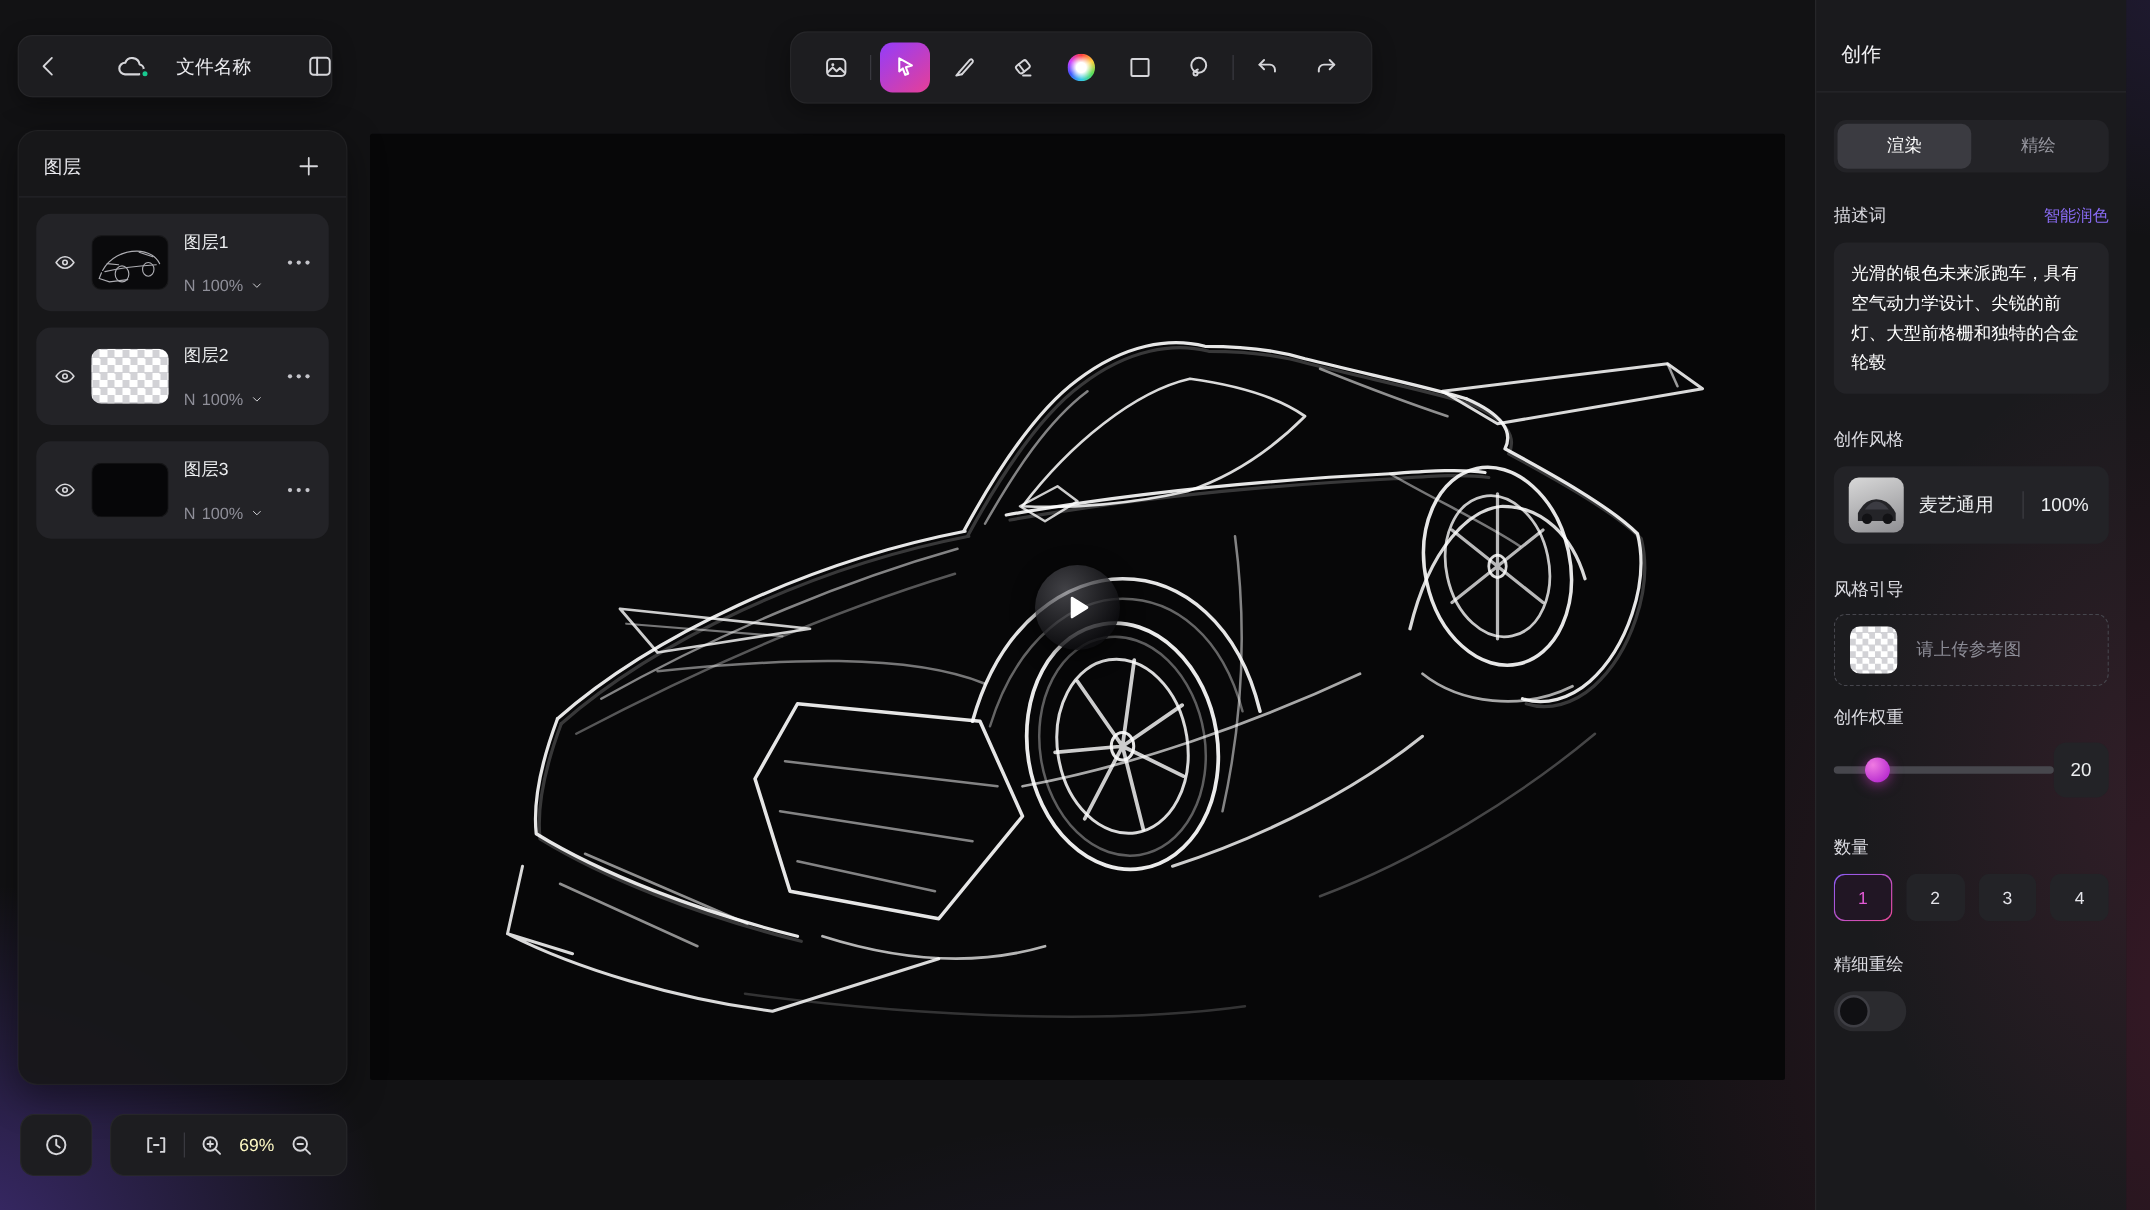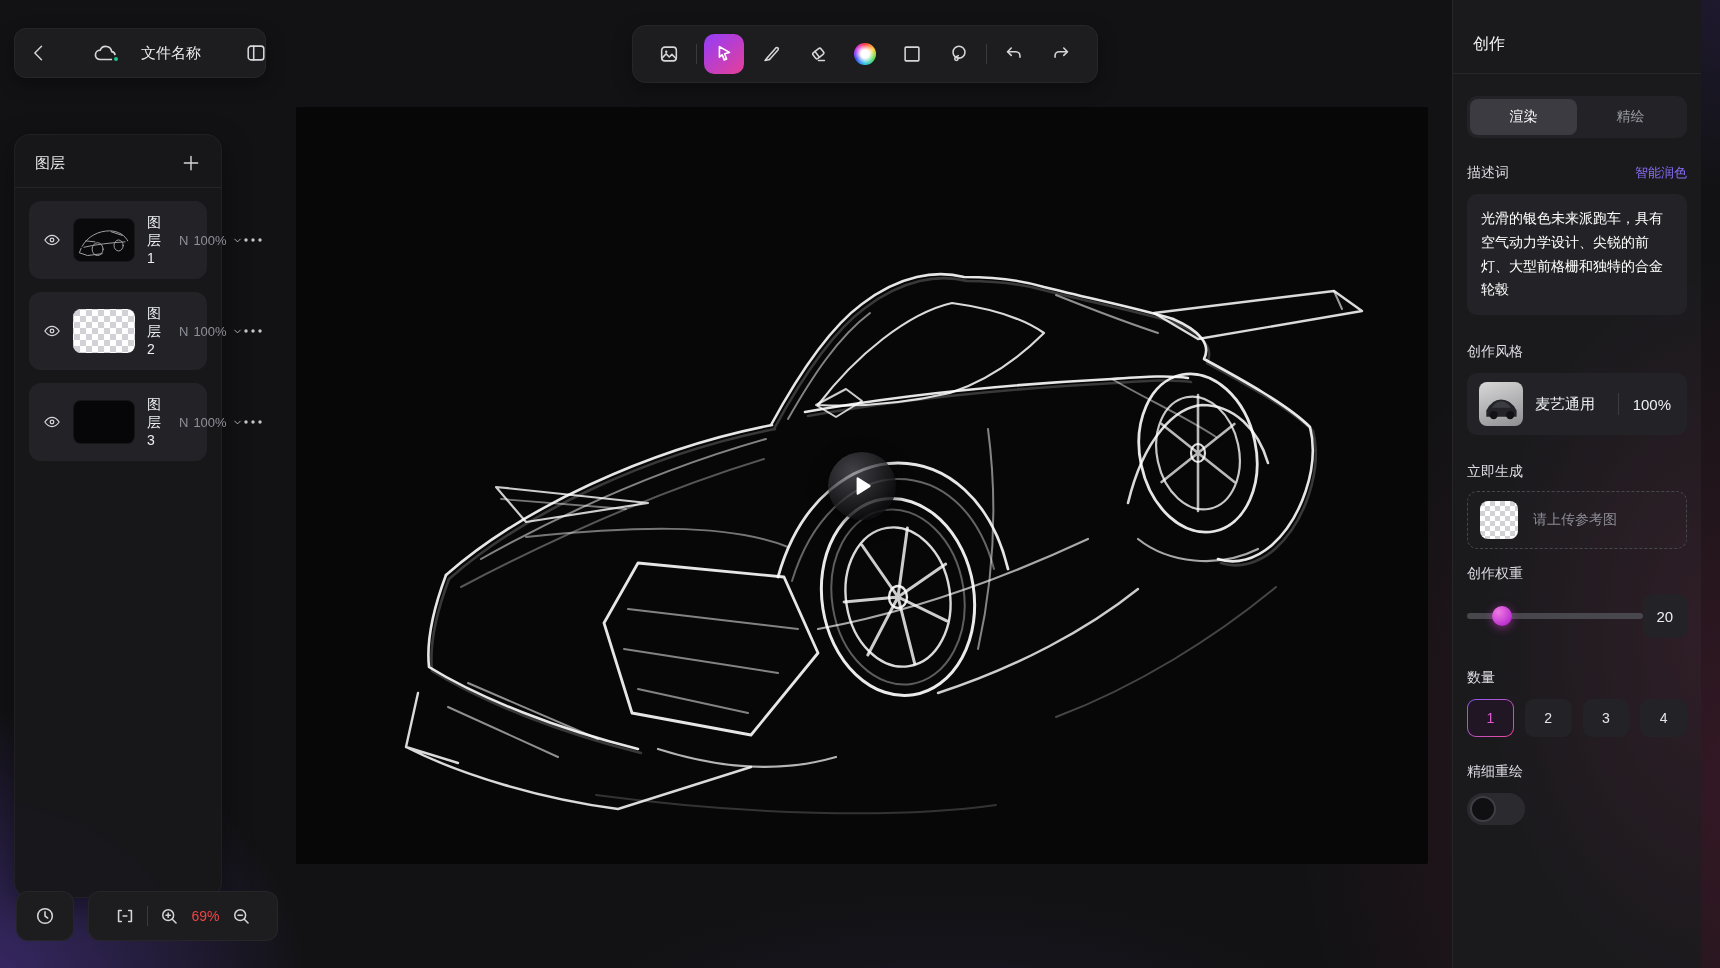--- a/index.html
+++ b/index.html
@@ -49,51 +49,51 @@
   .tool-btn.active{ background:linear-gradient(140deg,#9a3df2 8%,#e23f9c 95%); }
   .color-wheel{
     width:22px; height:22px; border-radius:50%;
     background:
       radial-gradient(circle at 50% 50%, #ffffff 0 26%, rgba(255,255,255,0) 62%),
       conic-gradient(#ff4040,#ffd040,#58e05a,#35c8e8,#4055ff,#d040ff,#ff4040);
   }
 
   
   .layers{
-    position:absolute; left:14px; top:104px; width:208px; height:764px; z-index:4;
+    position:absolute; left:14px; top:104px; width:264px; height:764px; z-index:4;
     background:rgba(23,23,25,.94); border:1px solid rgba(255,255,255,.04); border-radius:16px;
-    box-shadow:0 10px 30px rgba(0,0,0,.4); display:flex; flex-direction:column;margin-top:30px;
+    box-shadow:0 10px 30px rgba(0,0,0,.4); display:flex; flex-direction:column;
   }
   .layers-head{ display:flex; align-items:center; padding:18px 20px 14px; }
   .layers-title{ font-size:15px; color:#e9e9ee; }
   .add-layer{ margin-left:auto; background:none; border:none; cursor:pointer; }
   .layers-sep{ height:1px; background:#242428; }
   .layer-row{
     margin:13px 14px 0; height:78px; background:#232327; border-radius:12px;
     display:flex; align-items:center; padding:0 14px; cursor:pointer;
   }
   .layer-row:first-of-type{ margin-top:16px; }
   .eye-btn{ background:none; border:none; cursor:pointer; margin-right:12px; }
   .layer-thumb{ width:62px; height:44px; border-radius:8px; overflow:hidden; flex:0 0 auto;
     background:#0a0a0c; border:1px solid rgba(255,255,255,.06); }
   .thumb-checker{ background:repeating-conic-gradient(#ffffff 0% 25%, #d2d2d6 0% 50%) 0 0/12px 12px; }
   .thumb-black{ background:#060608; }
-  .layer-info{ margin-left:12px; display:flex; flex-direction:row; gap:18px; }
+  .layer-info{ margin-left:12px; display:flex; flex-direction:column; gap:18px; }
   .layer-name{ font-size:14px; color:#eceef0; }
   .layer-meta{ display:flex; align-items:center; gap:5px; font-size:13px; color:#8f8f99; cursor:pointer; }
   .layer-dots{ margin-left:auto; background:none; border:none; cursor:pointer; }
 
   
   .ctl-box{
     position:absolute; z-index:5; background:#1d1d20; border:1px solid rgba(255,255,255,.045);
     border-radius:12px; display:flex; align-items:center; justify-content:center;
   }
   .clock-box{ left:16px; top:891px; width:58px; height:50px; }
   .zoom-box{ left:88px; top:891px; width:190px; height:50px; gap:11px; }
-  .zoom-label{ font-size:14px; color:#ef4444; }
+  .zoom-label{ font-size:14px; color:#fef9c3; }
   .icon-btn{ background:none; border:none; cursor:pointer; display:flex; }
 
   
   .canvas{
     position:absolute; left:296px; top:107px; width:1132px; height:757px; z-index:2;
     background:#070708; border-radius:2px;
   }
   .canvas svg.sketch{ position:absolute; inset:0; width:100%; height:100%; }
   .play-btn{
     position:absolute; left:calc(50% - 34px); top:calc(50% - 34px); width:68px; height:68px;
@@ -487,21 +487,21 @@
             <circle cx="16" cy="36" r="4.5" fill="#121215"></circle>
             <circle cx="34" cy="36" r="4.5" fill="#121215"></circle>
             <path d="M14 28 q5 -7 10 -7 q6 0 11 7 z" fill="#3b3b42"></path>
           </svg>
       </div>
       <span class="style-name">麦艺通用</span>
       <div class="style-div"></div>
       <span class="style-strength">100%</span>
     </div>
 
-    <div class="sec-label guide-label">立即生成</div>
+    <div class="sec-label guide-label">风格引导</div>
     <div class="upload-box">
       <div class="upload-thumb"></div>
       <span class="upload-text">请上传参考图</span>
     </div>
 
     <div class="sec-label weight-label">创作权重</div>
     <div class="weight-row">
       <div class="slider">
         <div class="slider-track"></div>
         <div class="slider-knob"></div>

